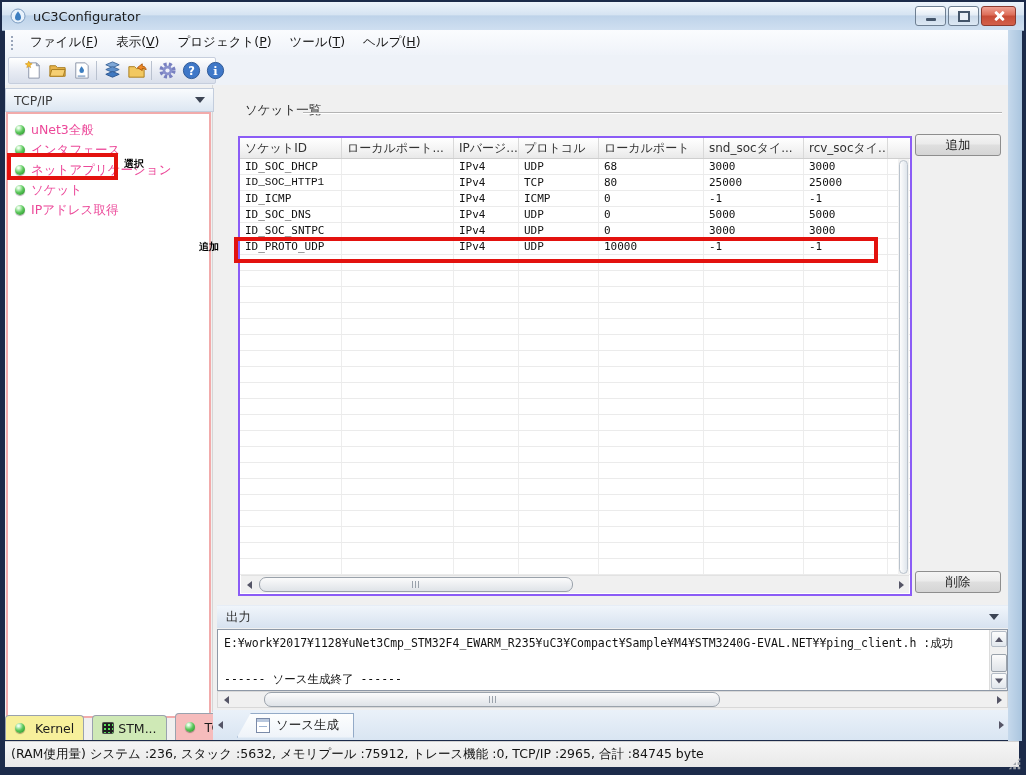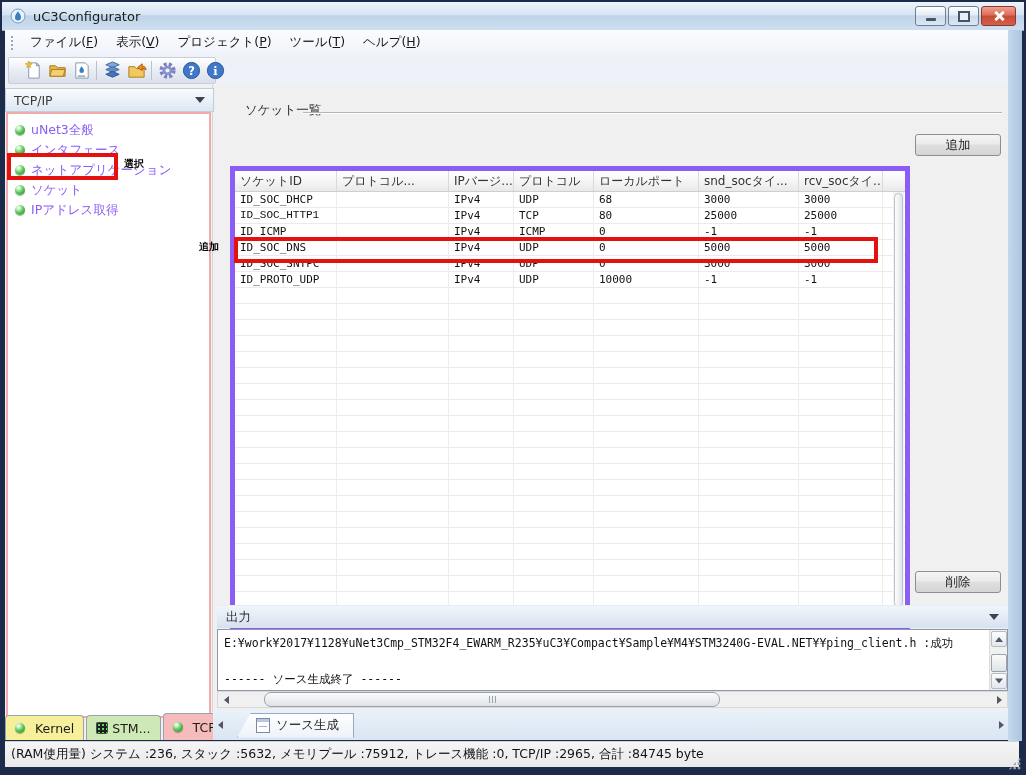--- a/index.html
+++ b/index.html
@@ -50,42 +50,42 @@
   
   .sidebar-header{position:absolute;left:5px;top:88px;width:191px;height:22px;
     background:linear-gradient(#f9fbfd,#dde7f2);border:1px solid #c3cddd;
     display:flex;align-items:center;justify-content:space-between;
     padding:0 8px;font-size:12.5px;color:#3a3a3a;}
   .tri-down{width:0;height:0;border-left:5px solid transparent;border-right:5px solid transparent;
     border-top:6px solid #3c4454;}
   .sidebar-panel{position:absolute;left:6px;top:112px;width:201px;height:596px;
     background:#fff;border:2px solid #f2abab;padding-top:6px;}
   .side-item{display:flex;align-items:center;height:20px;padding-left:7px;
-    font-size:12.5px;color:#8b5cf6;white-space:nowrap;}
+    font-size:12.5px;color:#ec4899;white-space:nowrap;}
   .sphere{width:10px;height:10px;border-radius:50%;flex:0 0 auto;margin-right:6px;
     background:radial-gradient(circle at 35% 28%,#ecffec 8%,#5cc85c 48%,#1c861c);
     box-shadow:0 1px 1px rgba(0,0,0,.35);}
 
   
   .side-tabs{position:absolute;left:5px;top:714px;height:26px;display:flex;align-items:flex-end;}
   .side-tab{display:flex;align-items:center;gap:4px;padding:0 9px;height:24px;
     font-size:12.5px;color:#1c1c1c;border:1px solid #9aa2ae;border-bottom:none;
-    border-radius:4px 4px 0 0;margin-right:2px;}
+    border-radius:4px 4px 0 0;margin-right:8px;}
   .chip-icon{width:12px;height:12px;background:#1d1d1d;border-radius:2px;
     background-image:radial-gradient(circle,#58e058 1px,transparent 1.2px);
     background-size:4px 4px;background-position:1px 1px;box-shadow:inset 0 0 0 1px #4a4a4a;}
 
   
   .main-divider{position:absolute;left:212px;top:85px;width:1px;height:627px;background:#d6d6d6;}
   .group-title{position:absolute;left:245px;top:102px;font-size:12.5px;color:#2c2c2c;}
   .group-line{position:absolute;left:303px;top:112px;width:699px;height:1px;background:#b4b4b4;
     box-shadow:0 1px 0 #fff;}
 
-  .sock-table{position:absolute;left:230px;top:136px;width:670px;height:456px;
-    background:#fff;border:5px solid #8b5cf6;margin-top:30px;}
+  .sock-table{position:absolute;left:238px;top:136px;width:670px;height:456px;
+    background:#fff;border:2px solid #8b5cf6;}
   .thead{height:20px;display:flex;background:linear-gradient(#ffffff,#f4f4f4 55%,#e9e9e9);
     border-bottom:1px solid #cfcfcf;}
   .th{font-size:12px;color:#333;padding:2px 0 0 5px;border-right:1px solid #d9d9d9;
     white-space:nowrap;overflow:hidden;flex:0 0 auto;}
   .trow{height:15px;display:flex;border-bottom:1px solid #ebebeb;}
   .td{font-size:11px;font-family:"DejaVu Sans Mono","DejaVu Sans",monospace;color:#111;
     padding:1px 0 0 5px;border-right:1px solid #ededed;white-space:nowrap;
     overflow:hidden;flex:0 0 auto;}
   .tv-scroll{position:absolute;right:1px;top:21px;bottom:19px;width:11px;background:#f2f2f2;}
   .tv-thumb{position:absolute;left:1px;right:1px;top:1px;bottom:1px;border-radius:5px;
@@ -295,21 +295,21 @@
         <span>TCP/IP</span>
       </div>
     </div>
 
   <span class="group-title">ソケット一覧</span>
   <div class="group-line"></div>
 
   <div class="sock-table">
     <div class="thead">
         <div class="th" style="width: 96px;">ソケットID</div>
-        <div class="th" style="width: 106px;">プロトコル...</div>
+        <div class="th" style="width: 106px;">ローカルポート...</div>
         <div class="th" style="width: 59px;">IPバージ...</div>
         <div class="th" style="width: 74px;">プロトコル</div>
         <div class="th" style="width: 99px;">ローカルポート</div>
         <div class="th" style="width: 94px;">snd_socタイ...</div>
         <div class="th" style="width: 78px;">rcv_socタイ...</div>
       </div>
     <div>
         <div class="trow">
           <div class="td" style="width: 96px;">ID_SOC_DHCP</div>
           <div class="td" style="width: 106px;"></div>

